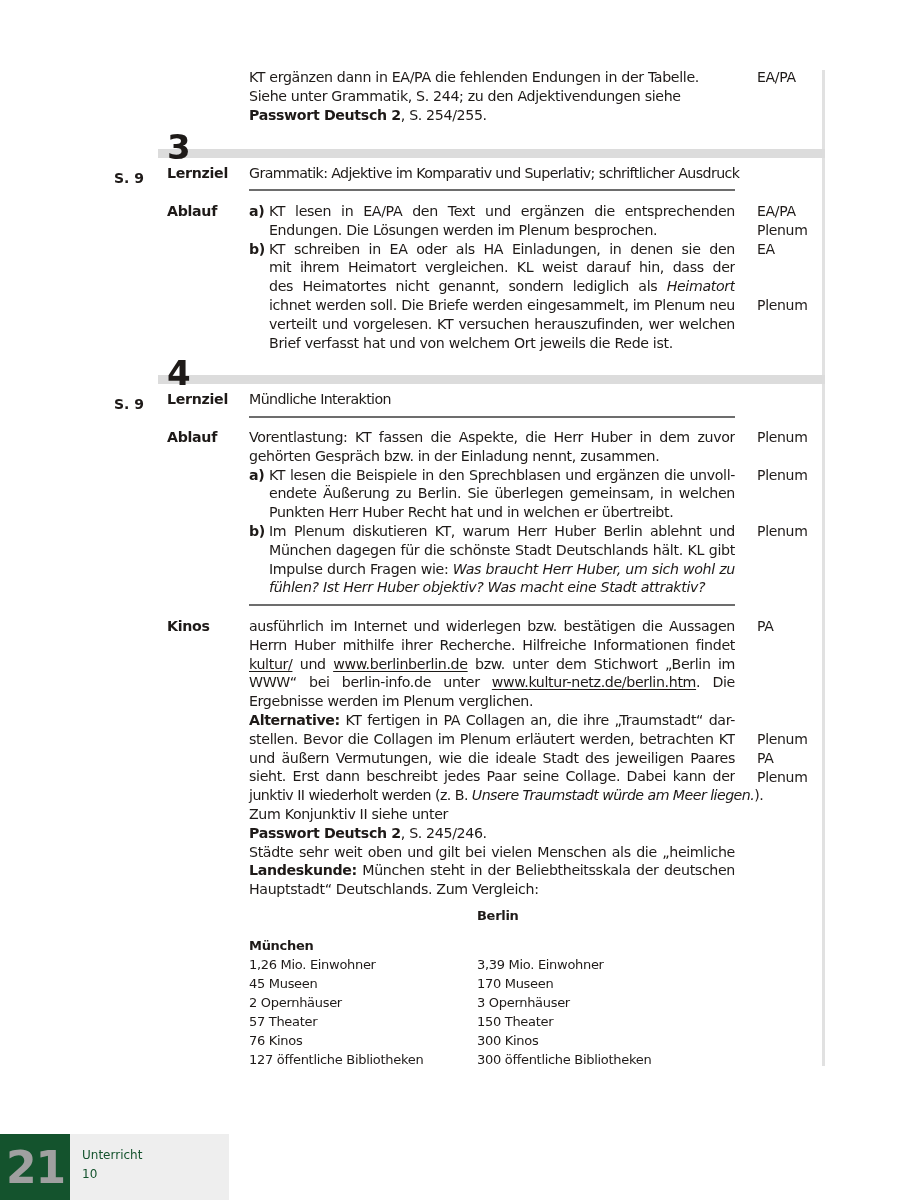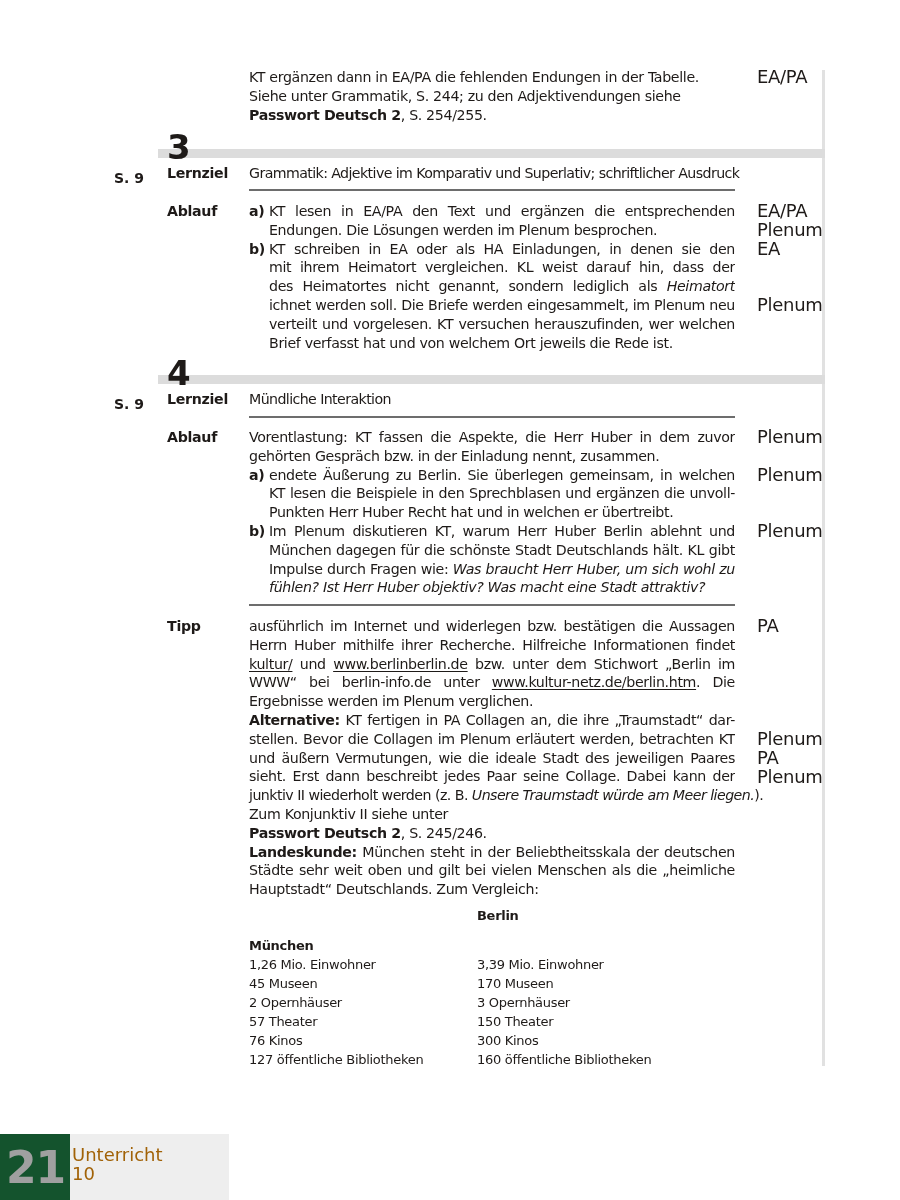--- a/index.html
+++ b/index.html
@@ -5,33 +5,33 @@
     html, body { margin:0; padding:0; background:#ffffff; }
     body { width:900px; height:1200px; position:relative; overflow:hidden;
       font-family:"DejaVu Sans", sans-serif; color:#1e1a18; }
     .page { position:absolute; left:0; top:0; width:759px; height:1200px; }
     .vrule { position:absolute; left:822px; top:70px; width:3px; height:996px; background:#e1e1e1; }
     .t { position:absolute; font-size:14.2px; line-height:18.8px; letter-spacing:-0.35px; white-space:nowrap; }
     .body-block { position:absolute; left:249px; width:486px; font-size:14.2px; line-height:18.8px; letter-spacing:-0.35px; }
     .line { display:block; white-space:nowrap; }
     .jl { display:block; text-align:justify; text-align-last:justify; white-space:normal; height:18.8px; overflow:hidden; }
     .lbl { position:absolute; left:167px; font-weight:bold; font-size:14.2px; line-height:18.8px; letter-spacing:-0.3px; }
-    .side { position:absolute; left:757px; font-size:18px; line-height:18.8px; letter-spacing:-0.3px; }
+    .side { position:absolute; left:757px; font-size:14px; line-height:18.8px; letter-spacing:-0.3px; }
     .sbar { position:absolute; left:158px; width:667px; height:9px; background:#dcdcdc; }
     .snum { position:absolute; left:167px; font-weight:bold; font-size:34px; line-height:34px; letter-spacing:-1px; }
     .sref { position:absolute; left:114px; font-weight:bold; font-size:14px; line-height:18px;margin-top:24px; }
     .hr { position:absolute; left:249px; width:486px; height:1.5px; background:#6d6d6d; }
     b { font-weight:bold; }
     i { font-style:italic; }
     u { text-decoration:underline; text-underline-offset:2px; }
     .cmp { position:absolute; font-size:13px; line-height:18.8px; letter-spacing:-0.3px; white-space:nowrap; }
     .footer-num { position:absolute; left:0; top:1134px; width:70px; height:66px; background:#14532d; }
     .footer-num span { position:absolute; left:6px; top:6px; font-size:44px; font-weight:bold; color:#a0a0a0; letter-spacing:-1px; line-height:56px; }
     .footer-lbl { position:absolute; left:70px; top:1134px; width:159px; height:66px; background:#eeeeee; }
-    .footer-lbl div { position:absolute; left:2px; font-size:18px; line-height:18px; color:#a16207; }
+    .footer-lbl div { position:absolute; left:12px; font-size:12px; line-height:18px; color:#14532d; }
   </style>
 </head>
 <body>
 
 <div class="page">
 
   <div class="vrule"></div>
 
   <div class="body-block" style="top:68px;">
     <span class="line">KT ergänzen dann in EA/PA die fehlenden Endungen in der Tabelle.</span>
@@ -82,56 +82,56 @@
   <div class="t" style="left:249px; top:390px; letter-spacing:-0.6px;">Mündliche Interaktion</div>
   <div class="hr" style="top:416px;"></div>
 
   <div class="lbl" style="top:428px;">Ablauf</div>
   <div class="body-block" style="top:428px;">
     <span class="jl">Vorentlastung: KT fassen die Aspekte, die Herr Huber in dem zuvor</span>
     <span class="line">gehörten Gespräch bzw. in der Einladung nennt, zusammen.</span>
     <div style="position:relative;">
       <b style="position:absolute; left:0; top:0;">a)</b>
       <div style="padding-left:20px;">
+        <span class="jl">KT lesen die Beispiele in den Sprechblasen und ergänzen die unvoll-</span>
         <span class="jl">endete Äußerung zu Berlin. Sie überlegen gemeinsam, in welchen</span>
-        <span class="jl">KT lesen die Beispiele in den Sprechblasen und ergänzen die unvoll-</span>
         <span class="line">Punkten Herr Huber Recht hat und in welchen er übertreibt.</span>
       </div>
     </div>
     <div style="position:relative;">
       <b style="position:absolute; left:0; top:0;">b)</b>
       <div style="padding-left:20px;">
         <span class="jl">Im Plenum diskutieren KT, warum Herr Huber Berlin ablehnt und</span>
         <span class="jl">München dagegen für die schönste Stadt Deutschlands hält. KL gibt</span>
         <span class="jl"><span>Impulse durch Fragen wie:</span> <i>Was braucht Herr Huber, um sich wohl zu</i></span>
         <span class="line"><i>fühlen? Ist Herr Huber objektiv? Was macht eine Stadt attraktiv?</i></span>
       </div>
     </div>
   </div>
   <div class="side" style="top:428px;">Plenum</div>
   <div class="side" style="top:466px;">Plenum</div>
   <div class="side" style="top:522px;">Plenum</div>
   <div class="hr" style="top:604px;"></div>
 
-  <div class="lbl" style="top:617px;">Tipp</div>
+  <div class="lbl" style="top:617px;">Kinos</div>
   <div class="body-block" style="top:617px;">
     <span class="jl">ausführlich im Internet und widerlegen bzw. bestätigen die Aussagen von</span>
     <span class="jl">Herrn Huber mithilfe ihrer Recherche. Hilfreiche Informationen findet</span>
     <span class="jl"><u>kultur/</u> <span>und</span> <u>www.berlinberlin.de</u> <span>bzw. unter dem Stichwort „Berlin im</span></span>
     <span class="jl"><span>WWW“ bei berlin-info.de unter</span> <span style="white-space:nowrap;"><u>www.kultur-netz.de/berlin.htm</u><span>. Die</span></span></span>
     <span class="line">Ergebnisse werden im Plenum verglichen.</span>
     <span class="jl"><b>Alternative:</b> <span>KT fertigen in PA Collagen an, die ihre „Traumstadt“ dar-</span></span>
     <span class="jl">stellen. Bevor die Collagen im Plenum erläutert werden, betrachten KT sie</span>
     <span class="jl">und äußern Vermutungen, wie die ideale Stadt des jeweiligen Paares aus-</span>
     <span class="jl">sieht. Erst dann beschreibt jedes Paar seine Collage. Dabei kann der Kon-</span>
     <span class="line" style="letter-spacing:-0.55px;"><span>junktiv II wiederholt werden (z. B.</span> <i>Unsere Traumstadt würde am Meer liegen.</i><span>).</span></span>
     <span class="line">Zum Konjunktiv II siehe unter</span>
     <span class="line"><b>Passwort Deutsch 2</b><span>, S. 245/246.</span></span>
+    <span class="jl">Städte sehr weit oben und gilt bei vielen Menschen als die „heimliche</span>
     <span class="jl"><b>Landeskunde:</b> <span>München steht in der Beliebtheitsskala der deutschen</span></span>
-    <span class="jl">Städte sehr weit oben und gilt bei vielen Menschen als die „heimliche</span>
     <span class="line">Hauptstadt“ Deutschlands. Zum Vergleich:</span>
   </div>
   <div class="side" style="top:617px;">PA</div>
   <div class="side" style="top:730px;">Plenum</div>
   <div class="side" style="top:749px;">PA</div>
   <div class="side" style="top:768px;">Plenum</div>
 
   <div>
     <div class="cmp" style="left:249px; top:937px; font-weight:bold;">München</div>
     <div class="cmp" style="left:477px; top:907px; font-weight:bold;">Berlin</div>
@@ -140,21 +140,21 @@
     <div class="cmp" style="left:477px; top:956px;">3,39 Mio. Einwohner</div>
     <div class="cmp" style="left:249px; top:975px;">45 Museen</div>
     <div class="cmp" style="left:477px; top:975px;">170 Museen</div>
     <div class="cmp" style="left:249px; top:994px;">2 Opernhäuser</div>
     <div class="cmp" style="left:477px; top:994px;">3 Opernhäuser</div>
     <div class="cmp" style="left:249px; top:1013px;">57 Theater</div>
     <div class="cmp" style="left:477px; top:1013px;">150 Theater</div>
     <div class="cmp" style="left:249px; top:1032px;">76 Kinos</div>
     <div class="cmp" style="left:477px; top:1032px;">300 Kinos</div>
     <div class="cmp" style="left:249px; top:1051px;">127 öffentliche Bibliotheken</div>
-    <div class="cmp" style="left:477px; top:1051px;">160 öffentliche Bibliotheken</div>
+    <div class="cmp" style="left:477px; top:1051px;">300 öffentliche Bibliotheken</div>
   </div>
 
   <div class="footer-num">
     <span>21</span>
   </div>
   <div class="footer-lbl">
     <div style="top:12px;">Unterricht</div>
     <div style="top:31px;">10</div>
   </div>
 

